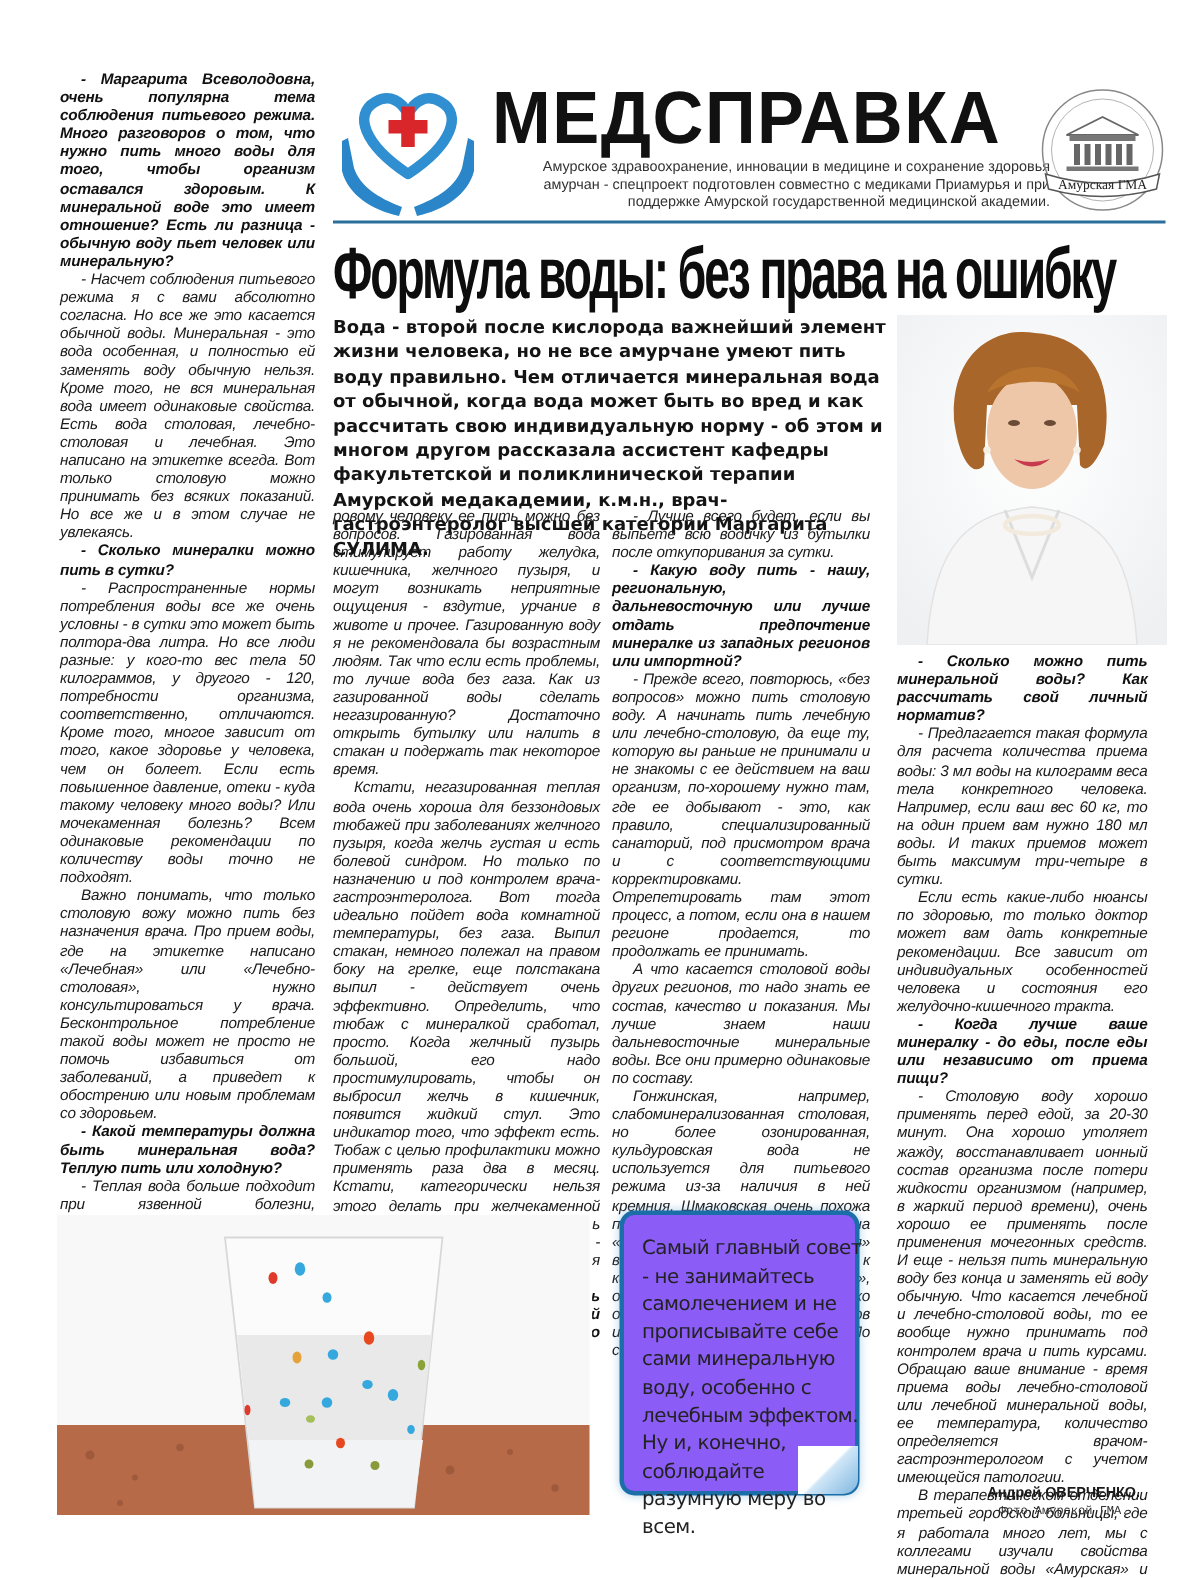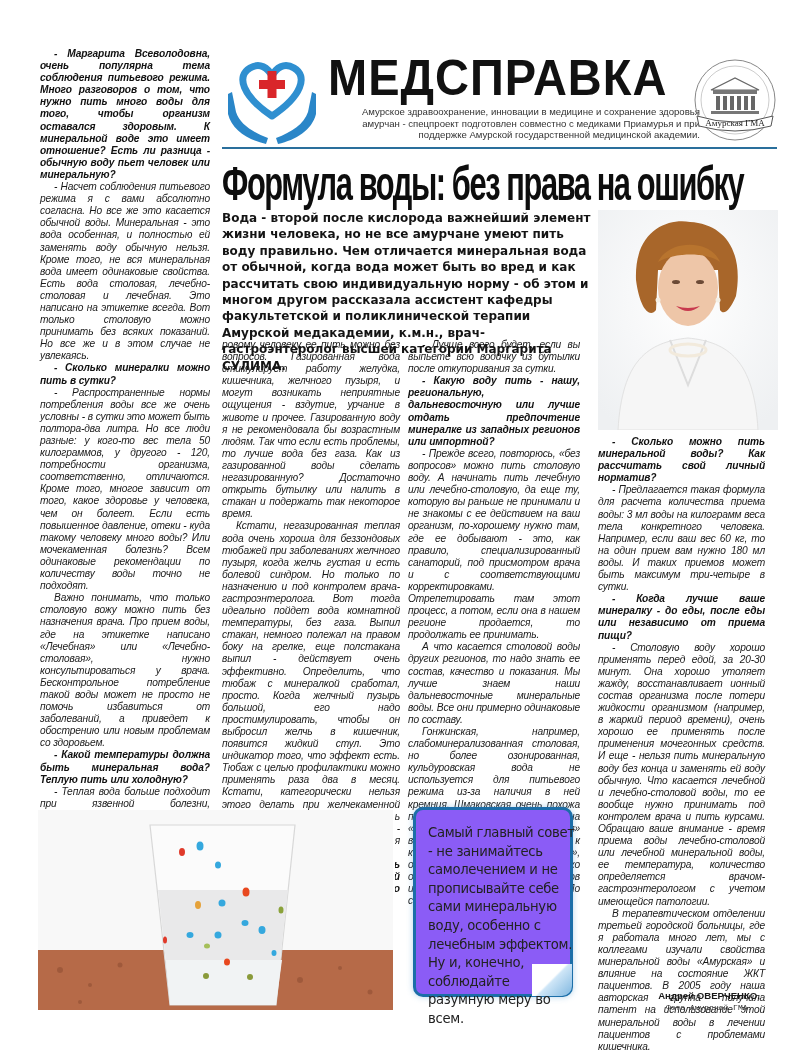--- a/index.html
+++ b/index.html
@@ -125,20 +125,21 @@
     <p>- Лучше всего будет, если вы выпьете всю водичку из бутылки после откупоривания за сутки.</p>
     <p class="q">- Какую воду пить - нашу, региональную, дальневосточную или лучше отдать предпочтение минералке из западных регионов или импортной?</p>
     <p>- Прежде всего, повторюсь, «без вопросов» можно пить столовую воду. А начинать пить лечебную или лечебно-столовую, да еще ту, которую вы раньше не принимали и не знакомы с ее действием на ваш организм, по-хорошему нужно там, где ее добывают - это, как правило, специализированный санаторий, под присмотром врача и с соответствующими корректировками. Отрепетировать там этот процесс, а потом, если она в нашем регионе продается, то продолжать ее принимать.</p>
     <p>А что касается столовой воды других регионов, то надо знать ее состав, качество и показания. Мы лучше знаем наши дальневосточные минеральные воды. Все они примерно одинаковые по составу.</p>
     <p>Гонжинская, например, слабоминерализованная столовая, но более озонированная, кульдуровская вода не используется для питьевого режима из-за наличия в ней кремния. Шмаковская очень похожа по составу на «Амурскую» или на «Ласточку». Кстати, «Амурская» вода близка по составу к кисловодскому «Нарзану», отличается от него только отсутствием сульфатных анионов и вкусовыми качествами. По составу они похожи.</p>
   </div>
 
 <div class="col" style="left:598px; top:436px; width:167px;" id="col4">
     <p class="q">- Сколько можно пить минеральной воды? Как рассчитать свой личный норматив?</p>
     <p>- Предлагается такая формула для расчета количества приема воды: 3 мл воды на килограмм веса тела конкретного человека. Например, если ваш вес 60 кг, то на один прием вам нужно 180 мл воды. И таких приемов может быть максимум три-четыре в сутки.</p>
+    <p>Если есть какие-либо нюансы по здоровью, то только доктор может вам дать конкретные рекомендации. Все зависит от индивидуальных особенностей человека и состояния его желудочно-кишечного тракта.</p>
     <p class="q">- Когда лучше ваше минералку - до еды, после еды или независимо от приема пищи?</p>
     <p>- Столовую воду хорошо применять перед едой, за 20-30 минут. Она хорошо утоляет жажду, восстанавливает ионный состав организма после потери жидкости организмом (например, в жаркий период времени), очень хорошо ее применять после применения мочегонных средств. И еще - нельзя пить минеральную воду без конца и заменять ей воду обычную. Что касается лечебной и лечебно-столовой воды, то ее вообще нужно принимать под контролем врача и пить курсами. Обращаю ваше внимание - время приема воды лечебно-столовой или лечебной минеральной воды, ее температура, количество определяется врачом-гастроэнтерологом с учетом имеющейся патологии.</p>
     <p>В терапевтическом отделении третьей городской больницы, где я работала много лет, мы с коллегами изучали свойства минеральной воды «Амурская» и влияние на состояние ЖКТ пациентов. В 2005 году наша авторская группа получила патент на использование этой минеральной воды в лечении пациентов с проблемами кишечника.</p>
   </div>
 
 <div class="glass-photo">
   <svg width="395" height="200" viewBox="0 0 395 200">
     <rect width="395" height="200" fill="#ffffff"></rect>
     <rect x="38" y="0" width="355" height="140" fill="#f8f8f8"></rect>
     <rect x="38" y="140" width="355" height="60" fill="#b66a48"></rect>

